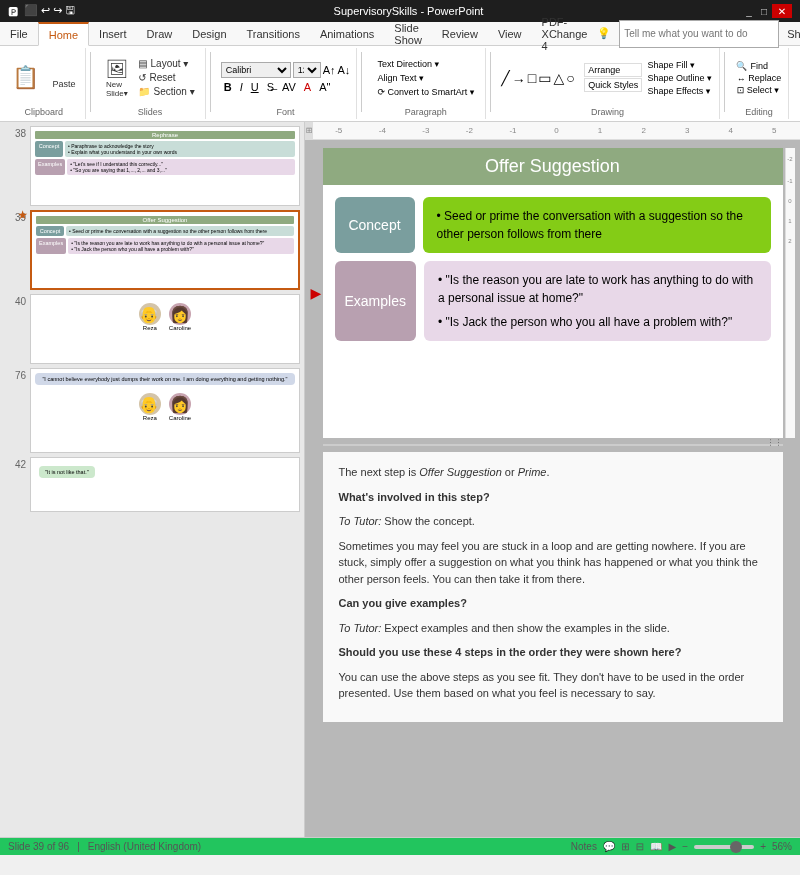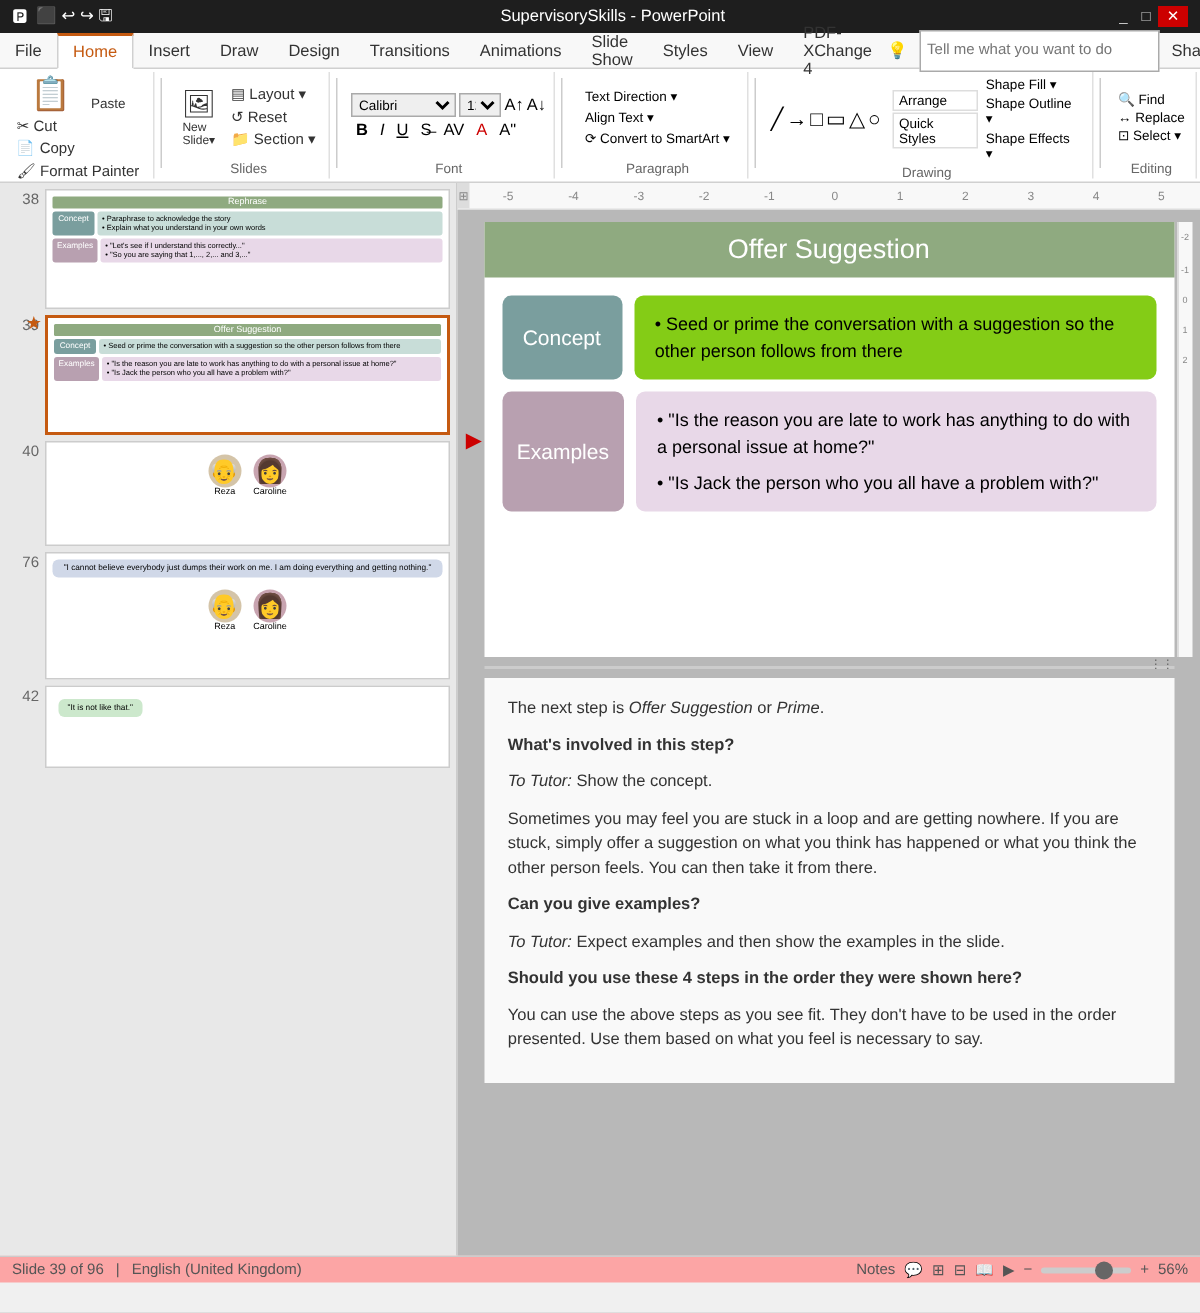--- a/index.html
+++ b/index.html
@@ -52,21 +52,21 @@
     .slide-header-bar h2 { font-size: 18px; color: #fff; font-weight: normal; }
     .slide-body { display: flex; flex-direction: column; gap: 8px; padding: 12px; }
     .slide-row { display: flex; gap: 8px; align-items: stretch; }
     .slide-concept-label { background: #7a9e9e; color: #fff; font-size: 14px; font-weight: normal; padding: 12px 10px; border-radius: 6px; min-width: 80px; display: flex; align-items: center; justify-content: center; text-align: center; }
     .slide-examples-label { background: #b8a0b0; color: #fff; font-size: 14px; font-weight: normal; padding: 12px 10px; border-radius: 6px; min-width: 80px; display: flex; align-items: center; justify-content: center; text-align: center; }
     .slide-concept-text { background: #84cc16; border-radius: 6px; padding: 10px 14px; flex: 1; font-size: 12px; line-height: 1.5; }
     .slide-examples-text { background: #e8d8e8; border-radius: 6px; padding: 10px 14px; flex: 1; font-size: 12px; line-height: 1.5; }
     .bullet-item::before { content: "• "; }
 
     
-    .status-bar { background: #fca5a5; border-top: 1px solid #ccc; height: 18px; display: flex; align-items: center; justify-content: space-between; padding: 0 8px; font-size: 10px; color: #555; }
+    .status-bar { background: #22c55e; border-top: 1px solid #ccc; height: 18px; display: flex; align-items: center; justify-content: space-between; padding: 0 8px; font-size: 10px; color: #555; }
     .status-bar-right { display: flex; align-items: center; gap: 6px; }
 
     
     .thumb-persons { display: flex; gap: 8px; justify-content: center; padding: 4px 0; }
     .thumb-person { display: flex; flex-direction: column; align-items: center; font-size: 6px; }
     .thumb-avatar { width: 22px; height: 22px; border-radius: 50%; overflow: hidden; display: flex; align-items: center; justify-content: center; font-size: 16px; }
     .thumb-avatar-male { background: #d4c4a8; }
     .thumb-avatar-female { background: #c8a4b0; }
 
     
@@ -106,42 +106,37 @@
 
 <div class="ribbon-tabs">
   <div class="ribbon-tab">File</div>
   <div class="ribbon-tab active">Home</div>
   <div class="ribbon-tab">Insert</div>
   <div class="ribbon-tab">Draw</div>
   <div class="ribbon-tab">Design</div>
   <div class="ribbon-tab">Transitions</div>
   <div class="ribbon-tab">Animations</div>
   <div class="ribbon-tab">Slide Show</div>
-  <div class="ribbon-tab">Styles</div>
+  <div class="ribbon-tab">Review</div>
   <div class="ribbon-tab">View</div>
   <div class="ribbon-tab">PDF-XChange 4</div>
   <div style="margin-left:auto; display:flex; align-items:center; padding-right:8px; font-size:11px; gap:8px;">
     <span>💡</span>
     <input type="text" style="height: 28px; border: 1px solid rgb(170, 170, 170); padding: 0px 4px; font-size: 10px; width: 160px;" placeholder="Tell me what you want to do">
     <span style="color:#333; font-size:11px; cursor:pointer;">Share</span>
   </div>
 </div>
 
 <div class="ribbon-content" style="height:76px; background:#fff; border-bottom:1px solid #d0d0d0; display:flex; padding:2px; gap:2px; align-items:stretch;">
 
   <div class="ribbon-group" style="min-width:70px;">
     <div class="ribbon-group-content" style="display:flex; flex-direction:column; align-items:center; justify-content:center; gap:1px;">
       <div class="ribbon-btn" style="flex-direction:row; align-items:flex-end;">
         <div style="font-size:22px; line-height:1;">📋</div>
         <div style="font-size:9px;margin-left:13px;">Paste</div>
-      </div>
-      <div class="ribbon-small-btns">
-        <div class="ribbon-small-btn">✂ Cut</div>
-        <div class="ribbon-small-btn">📄 Copy</div>
-        <div class="ribbon-small-btn">🖌 Format Painter</div>
       </div>
     </div>
     <span class="ribbon-group-label">Clipboard</span>
   </div>
   <div class="divider-line"></div>
 
   <div class="ribbon-group" style="min-width:80px;">
     <div class="ribbon-group-content" style="display:flex; align-items:center; gap:2px;">
       <div class="ribbon-btn">
         <div style="font-size:18px;">🖼</div>

